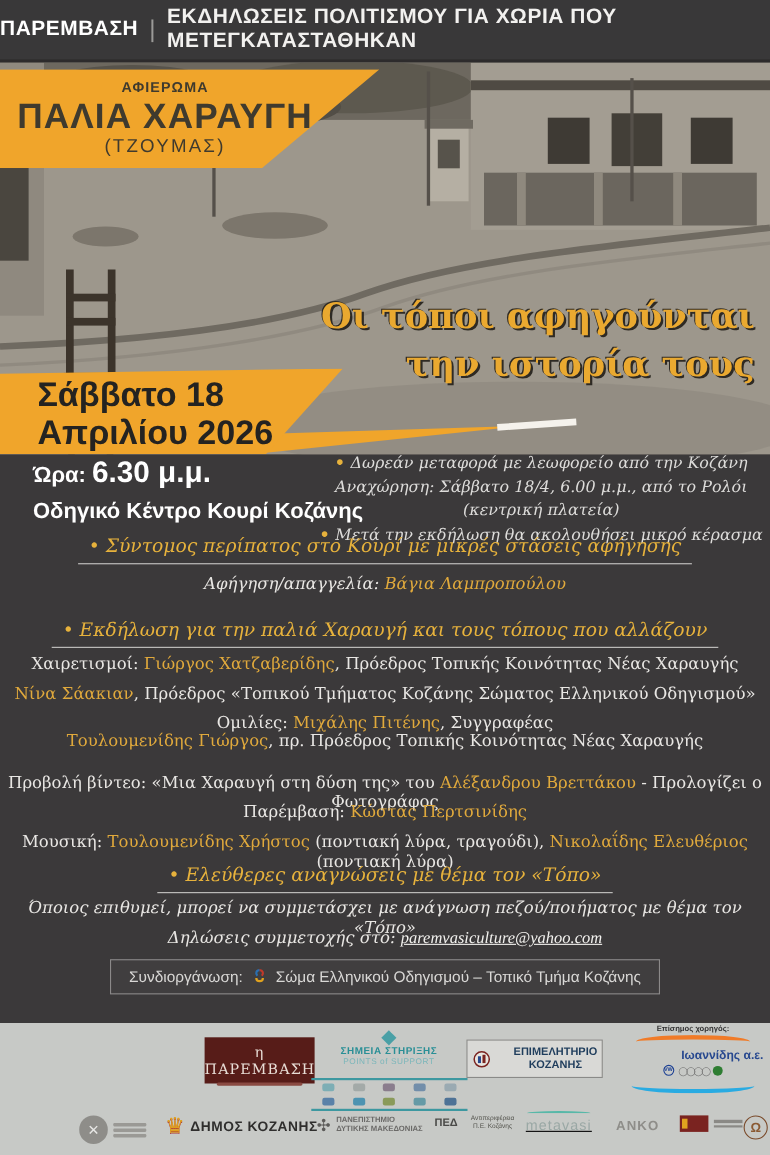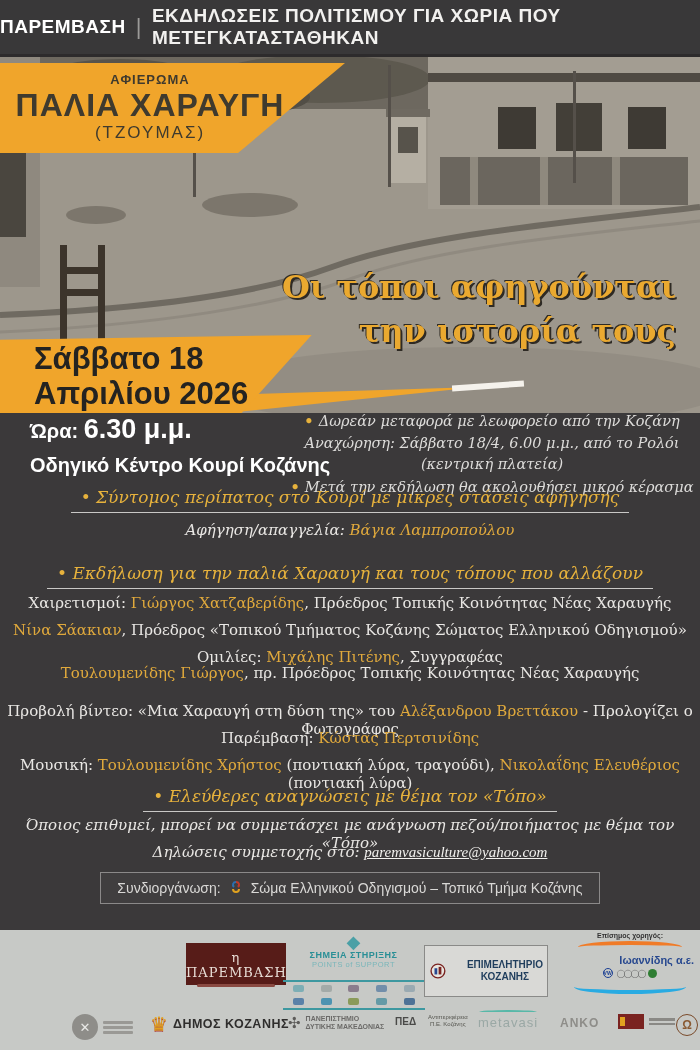--- a/index.html
+++ b/index.html
@@ -22,21 +22,21 @@
   .photo{position:absolute;left:0;top:57px;width:700px;height:356px;background:#9d978c;}
   .photo svg{position:absolute;left:0;top:0;}
 
   .banner{position:absolute;left:0;top:6px;width:345px;height:90px;background:var(--yellow);
           clip-path:polygon(0 0,100% 0,69% 100%,0 100%);color:#3f3a2e;text-align:center;z-index:3;}
   .banner .inner{width:300px;padding-top:9px;}
   .banner .kick{font-size:13px;font-weight:bold;letter-spacing:1px;}
   .banner .t{font-size:32px;font-weight:bold;letter-spacing:1px;line-height:36px;}
   .banner .s{font-size:17px;font-weight:normal;letter-spacing:2px;}
 
-  .tagline{position:absolute;right:24px;top:208px;text-align:right;z-index:3;
+  .tagline{position:absolute;right:14px;top:208px;text-align:right;z-index:3;
            font-family:"DejaVu Serif",serif;font-weight:bold;font-size:32px;line-height:44px;
            color:#eaa930;text-shadow:2px 2px 0 #2e2a24,-1px -1px 0 #2e2a24;}
 
   .datebox{position:absolute;left:0;top:278px;width:318px;height:78px;background:var(--yellow);
            clip-path:polygon(0 6%,98% 0,76% 100%,0 100%);z-index:4;color:#242321;
            padding:6px 0 0 34px;font-weight:bold;font-size:31px;line-height:35px;}
   .ytail{position:absolute;left:228px;top:330px;width:250px;height:26px;background:var(--yellow);
          clip-path:polygon(0 30%,100% 0,0 100%);z-index:3;}
   .wslash{position:absolute;left:452px;top:326px;width:72px;height:6px;background:#f5f2ec;
           transform:rotate(-4deg);z-index:3;}
@@ -73,21 +73,21 @@
 
   .simeia{position:absolute;left:296px;top:4px;width:115px;text-align:center;}
   .simeia .dia{color:#4aa0a6;font-size:18px;line-height:16px;}
   .simeia .t1{font-size:9px;font-weight:bold;color:var(--teal);letter-spacing:.5px;}
   .simeia .t2{font-size:7.5px;color:#7ab6ba;letter-spacing:.5px;}
   .pstrip{position:absolute;left:283px;top:50px;width:142px;}
   .pstrip .bar{height:2px;background:#3d98a0;}
   .pstrip .row{display:flex;justify-content:space-around;padding:3px 2px;}
   .pstrip .pl{width:11px;height:7px;border-radius:2px;opacity:.8;}
 
-  .epim{position:absolute;left:424px;top:15px;width:124px;height:52px;background:#d9d9d6;
+  .epim{position:absolute;left:424px;top:15px;width:124px;height:35px;background:#d9d9d6;
         border:1px solid #8a8a88;display:flex;align-items:center;padding:4px 4px;gap:20px;}
   .epim .txt{font-size:10px;font-weight:bold;color:#1f3d5c;text-align:center;flex:1;line-height:12px;}
 
   .sponsor{position:absolute;left:566px;top:2px;width:128px;text-align:center;}
   .sponsor .lbl{font-size:7px;font-weight:bold;color:#333;}
   .sw-o{width:104px;height:12px;margin:2px auto 0;border-top:4px solid #f07b28;border-radius:50%;}
   .sponsor .nm{font-size:11px;font-weight:bold;color:#27488f;margin-top:1px;text-align:right;}
   .cars{display:flex;justify-content:center;align-items:center;gap:4px;margin-top:2px;}
   .vw{width:10px;height:10px;border:1.5px solid #1b3f93;border-radius:50%;color:#1b3f93;font-size:5px;line-height:8px;font-weight:bold;}
   .rings{color:#6b6b6b;font-size:8px;letter-spacing:-2px;}
@@ -334,21 +334,21 @@
       </div>
       <div class="flogo" style="left:395px;top:10px;">
         <span class="ped-t">ΠΕΔ</span>
       </div>
       <div class="flogo" style="left:428px;top:8px;">
         <div class="tiny2">
           <div>Αντιπεριφέρεια</div>
           <div>Π.Ε. Κοζάνης</div>
         </div>
       </div>
-      <div class="flogo" style="left:478px;top:4px;">
+      <div class="flogo" style="left:478px;top:4px;text-decoration:underline;">
         <div class="metav"><span class="wave"></span><span>metavasi</span></div>
       </div>
       <div class="flogo" style="left:560px;top:10px;">
         <span class="anko">ANKO</span>
       </div>
       <div class="flogo" style="left:618px;top:8px;">
         <div class="redlogo"></div>
         <div class="redbars">
             <div></div>
             <div></div>

